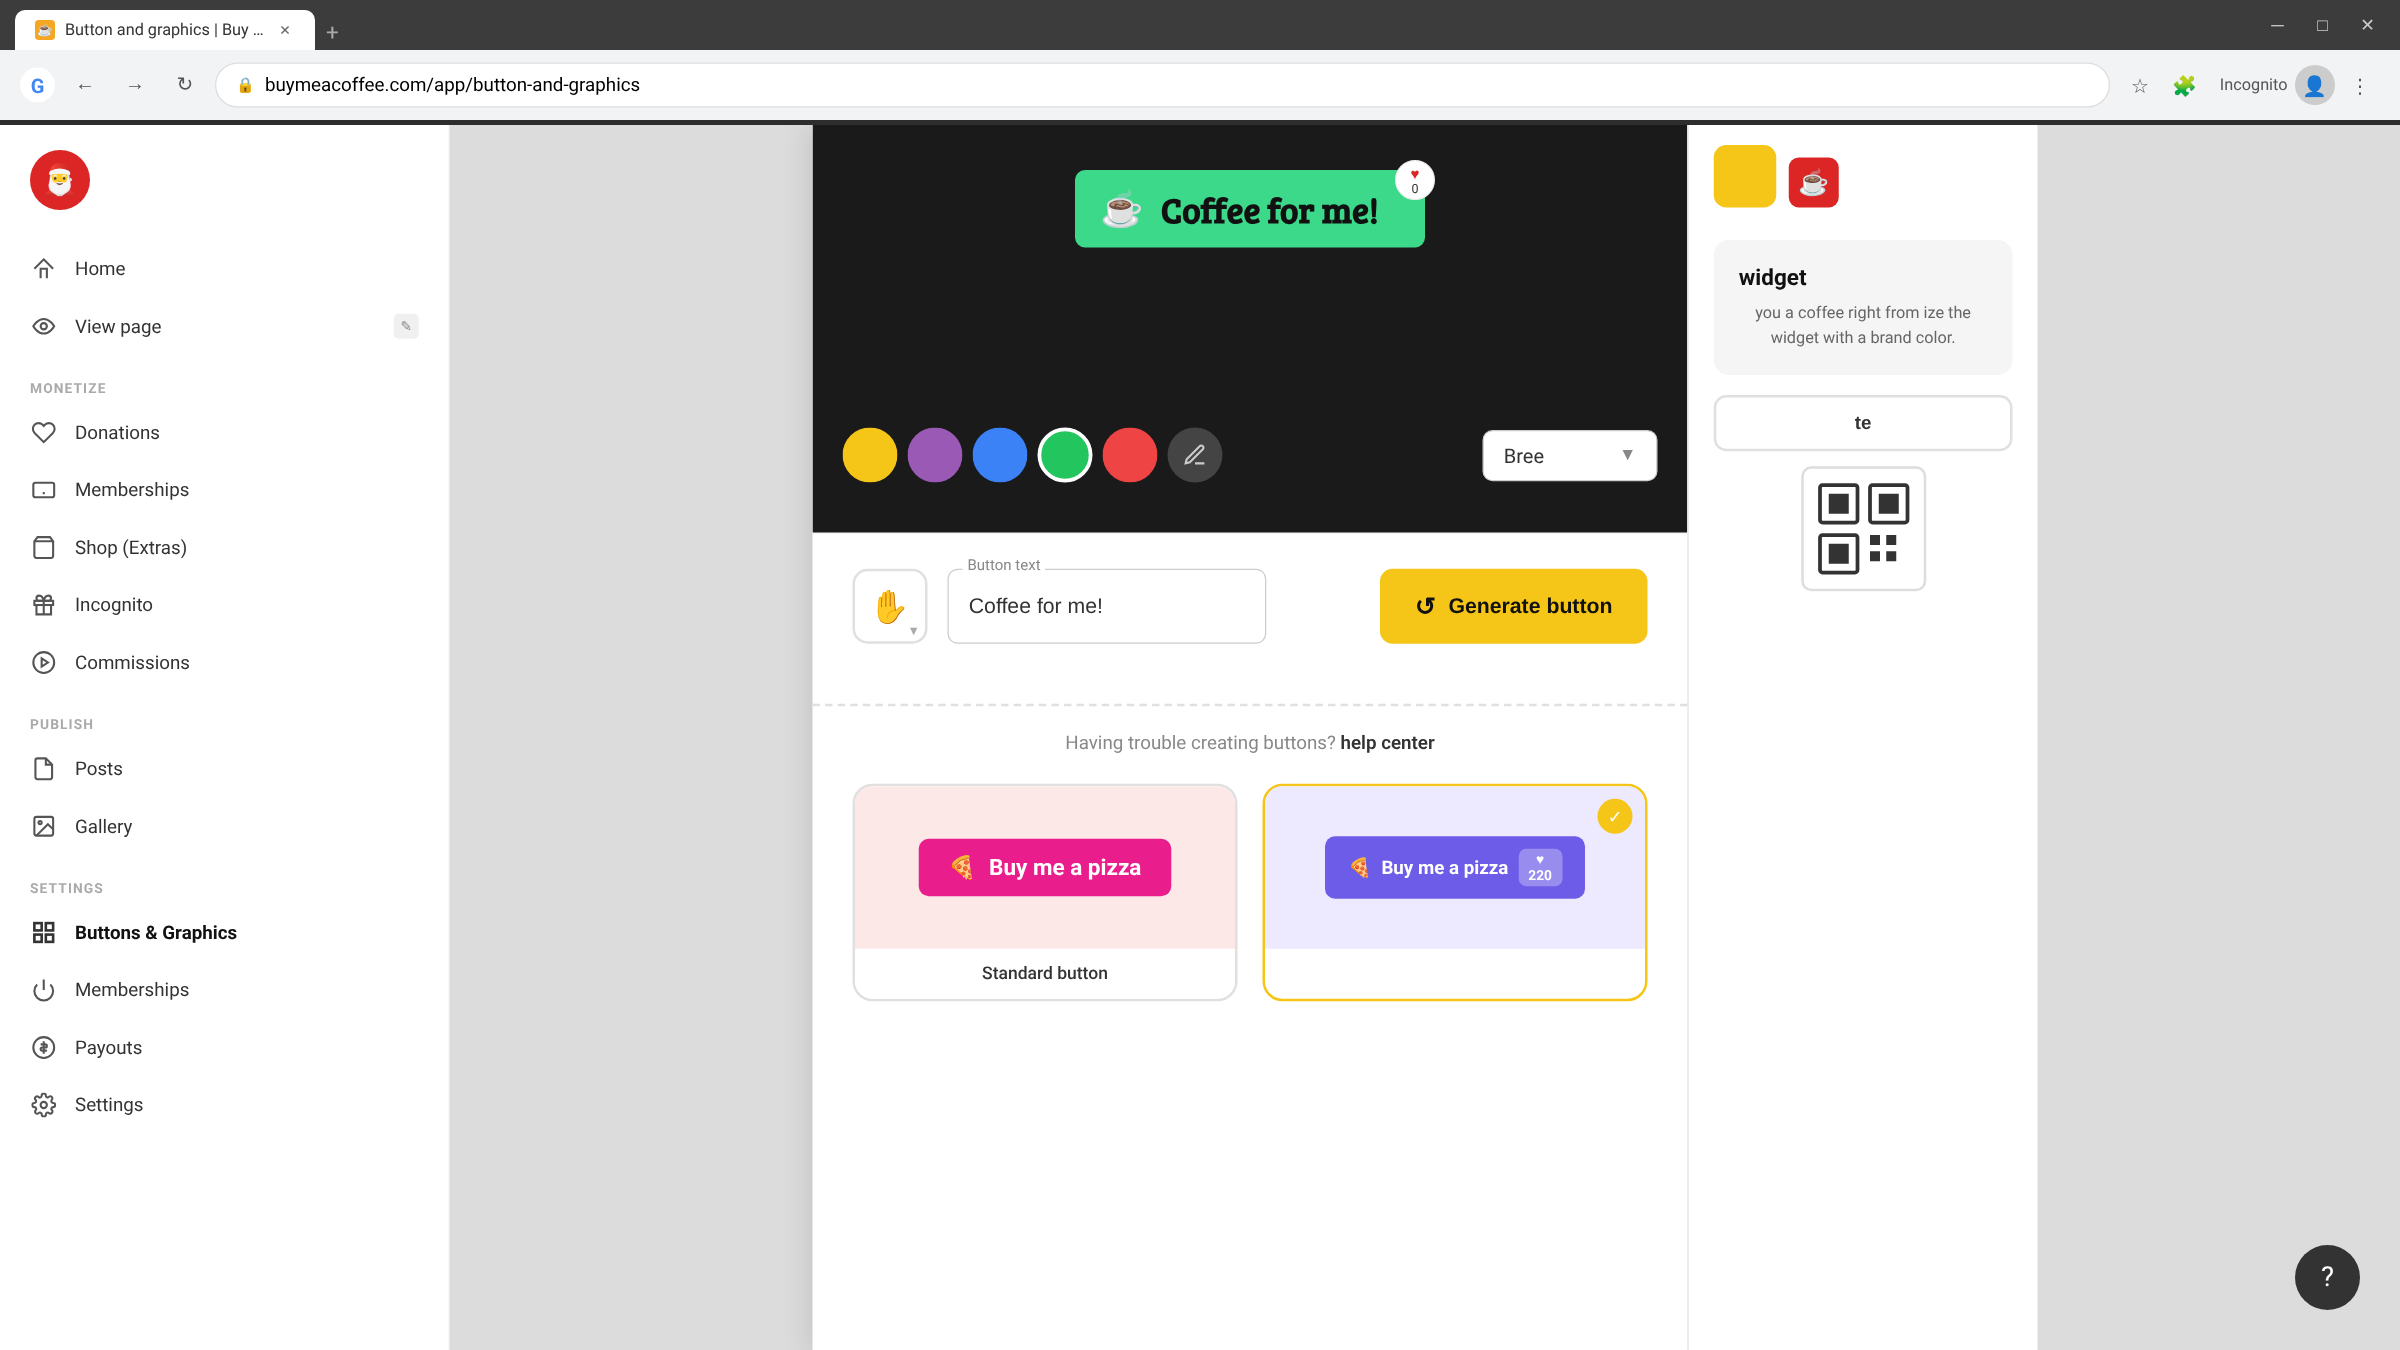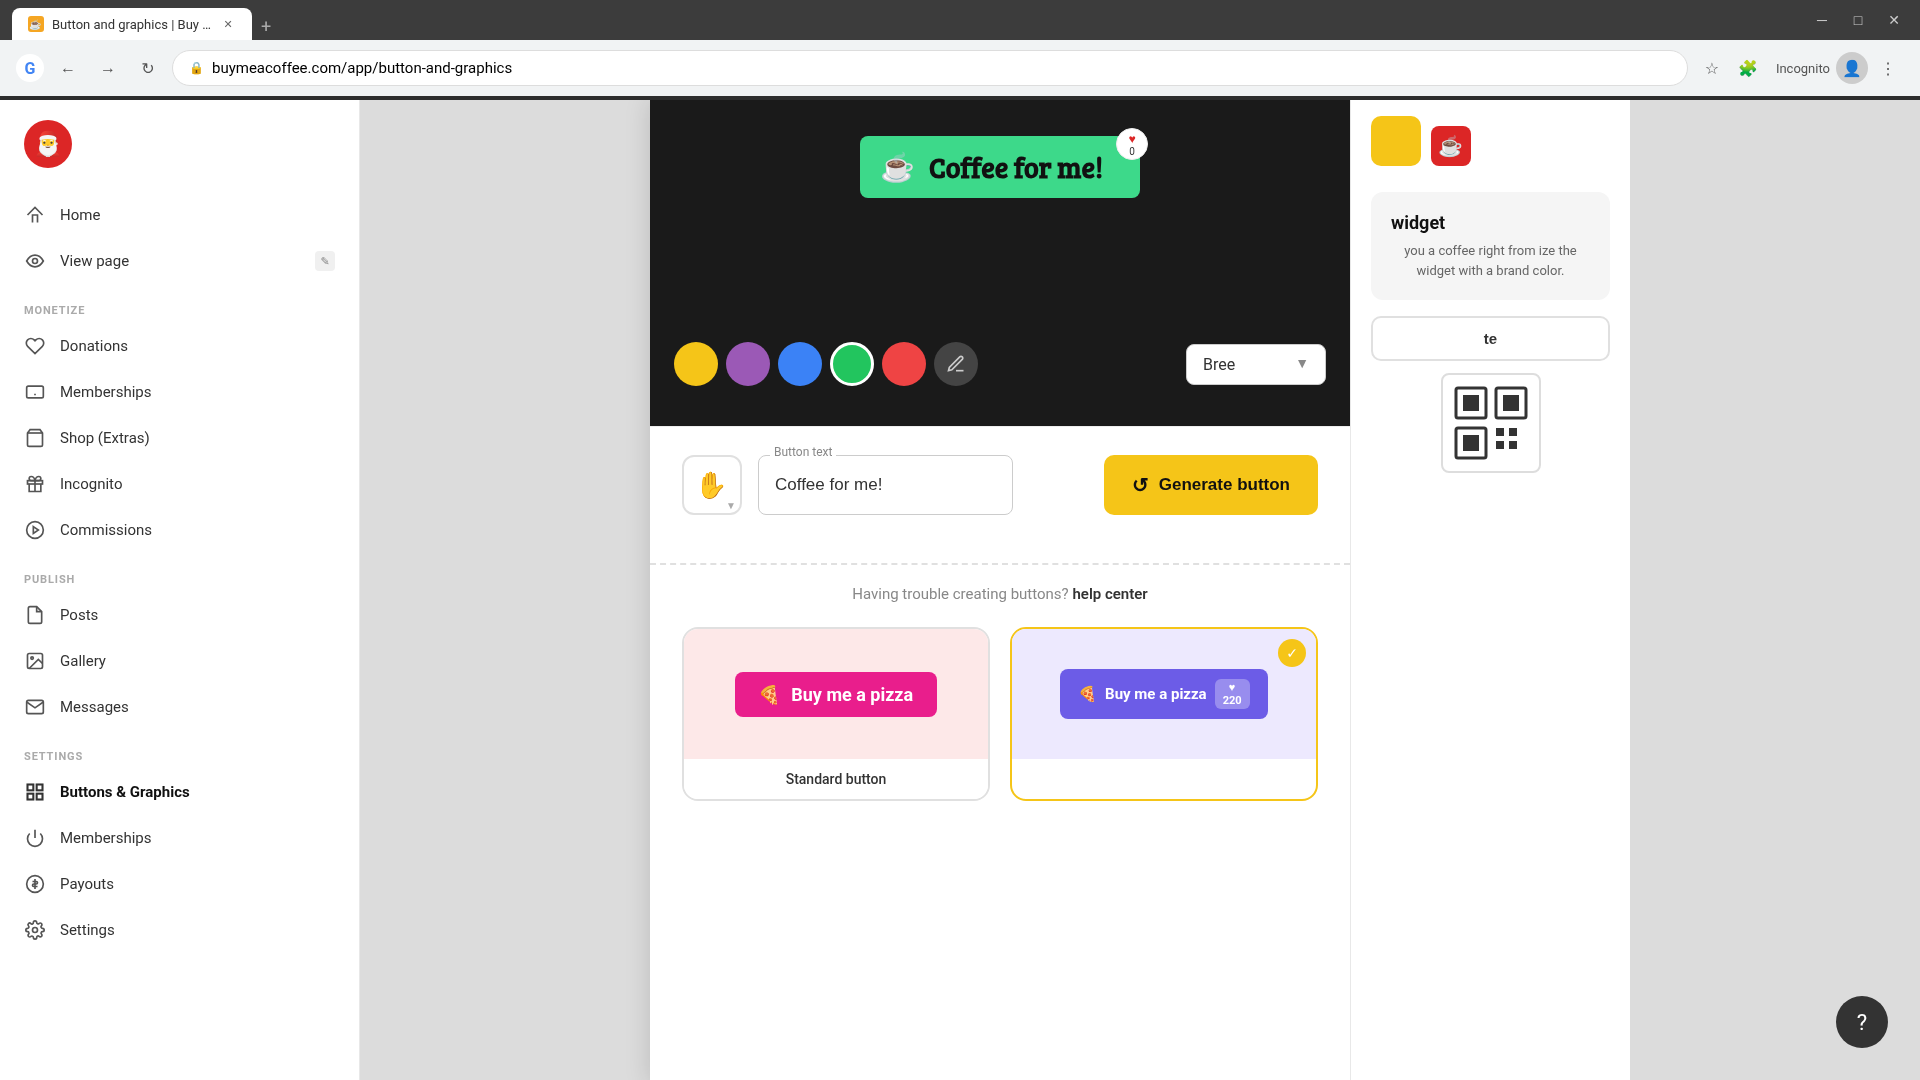--- a/index.html
+++ b/index.html
@@ -755,29 +755,20 @@
     </div>
     <div class="nav-item">
       <div class="nav-item-icon">
         <svg width="20" height="20" fill="none" stroke="#555" stroke-width="2" viewBox="0 0 24 24">
             <rect x="3" y="3" width="18" height="18" rx="2"></rect>
             <circle cx="8.5" cy="8.5" r="1.5"></circle>
             <polyline points="21 15 16 10 5 21"></polyline>
           </svg>
       </div>
       <span>Gallery</span>
-    </div>
-    <div class="nav-item">
-      <div class="nav-item-icon">
-        <svg width="20" height="20" fill="none" stroke="#555" stroke-width="2" viewBox="0 0 24 24">
-            <path d="M4 4h16c1.1 0 2 .9 2 2v12c0 1.1-.9 2-2 2H4c-1.1 0-2-.9-2-2V6c0-1.1.9-2 2-2z"></path>
-            <polyline points="22,6 12,13 2,6"></polyline>
-          </svg>
-      </div>
-      <span>Messages</span>
     </div>
 
     <div class="nav-section-label">SETTINGS</div>
     <div class="nav-item active">
       <div class="nav-item-icon">
         <svg width="20" height="20" fill="none" stroke="#333" stroke-width="2.5" viewBox="0 0 24 24">
             <rect x="3" y="3" width="7" height="7"></rect>
             <rect x="14" y="3" width="7" height="7"></rect>
             <rect x="3" y="14" width="7" height="7"></rect>
             <rect x="14" y="14" width="7" height="7"></rect>

